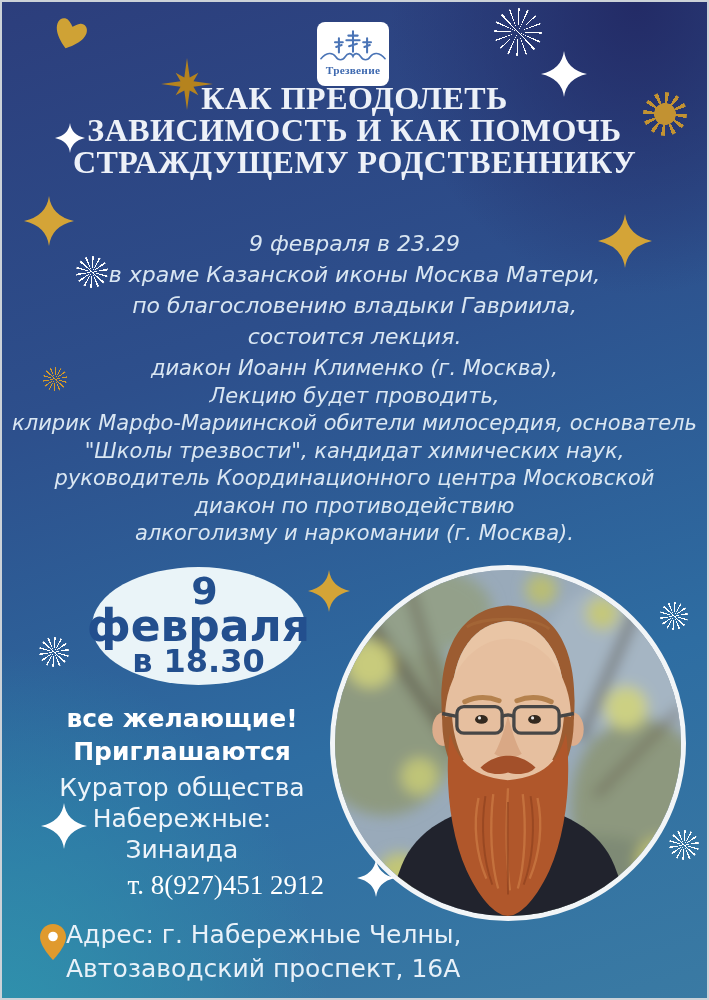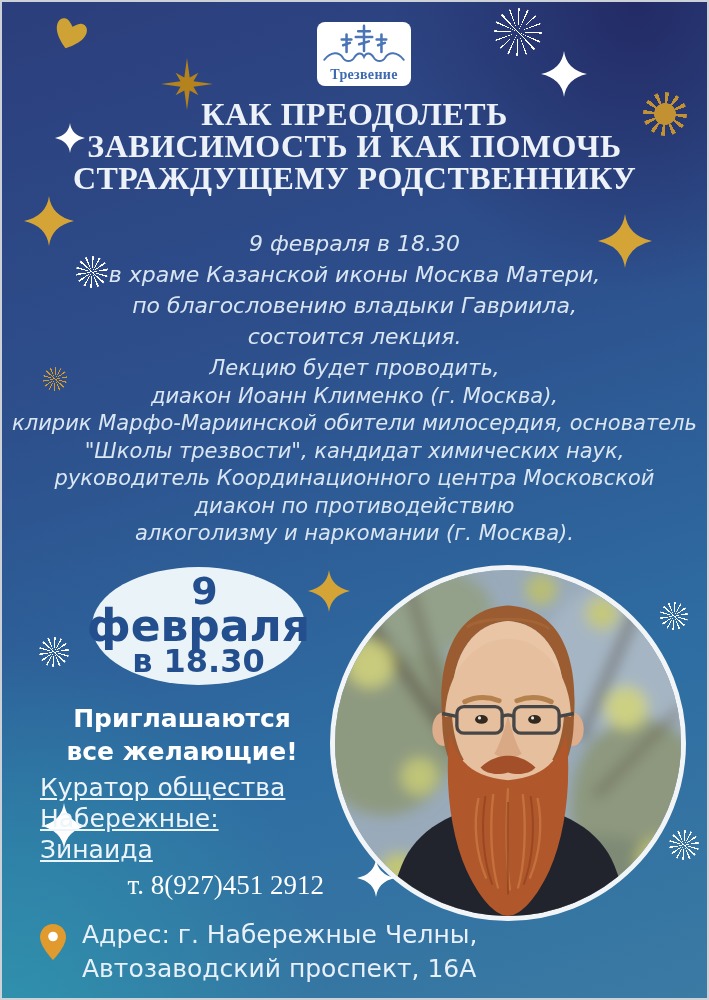--- a/index.html
+++ b/index.html
@@ -7,47 +7,47 @@
     position:relative;width:709px;height:1000px;overflow:hidden;box-sizing:border-box;
     border:2px solid #ccd2d8;
     font-family:"DejaVu Sans",sans-serif;
     background:
       radial-gradient(50% 42% at 90% 0%, #232b66 0%, rgba(35,43,102,0) 70%),
       radial-gradient(62% 52% at 0% 104%, #2f93ad 0%, rgba(47,147,173,0) 75%),
       linear-gradient(163deg,#2c3e7c 0%,#2d4f8c 35%,#2e6da2 70%,#3a7aa3 100%);
   }
   .center-text{position:absolute;left:0;right:0;text-align:center;}
   
-  .logo{position:absolute;left:315px;top:20px;width:94px;height:64px;background:#fff;border-radius:8px;
+  .logo{position:absolute;left:315px;top:20px;width:72px;height:64px;background:#fff;border-radius:8px;
         display:flex;align-items:center;justify-content:center;}
   
-  .title{top:96px;font-family:"Liberation Serif",serif;font-weight:700;font-size:32px;line-height:32px;
+  .title{top:80px;font-family:"Liberation Serif",serif;font-weight:700;font-size:32px;line-height:32px;
          color:#edf1f8;letter-spacing:.5px;}
   
   .intro{top:226px;font-style:italic;font-size:22px;line-height:31px;color:#d9e6f2;}
   .lecturer{top:353px;font-style:italic;font-size:21px;line-height:27.5px;color:#d9e6f2;}
   
   .badge{position:absolute;left:90px;top:565px;width:213px;height:118px;border-radius:50%;
          background:#eaf4f8;display:flex;flex-direction:column;align-items:center;justify-content:center;
          color:#234f8e;font-weight:700;}
   .badge .day{font-size:38px;line-height:34px;margin-left:12px;}
   .badge .month{font-size:44px;line-height:36px;}
   .badge .time{font-size:32px;line-height:34px;margin-top:0;}
   
   .photo{position:absolute;left:328px;top:563px;width:356px;height:356px;border-radius:50%;
          border:5px solid #f2f5f7;box-sizing:border-box;overflow:hidden;background:#99aaba;}
   
   .invite{position:absolute;left:38px;top:700px;width:284px;text-align:center;
           font-weight:700;font-size:25px;line-height:33px;color:#ffffff;}
-  .curator{position:absolute;left:38px;top:770px;width:284px;
-           font-size:25px;line-height:31px;color:#edf4fa;text-decoration:underline;}
+  .curator{position:absolute;left:38px;top:770px;width:284px;text-align:center;
+           font-size:25px;line-height:31px;color:#edf4fa;}
   .phone{position:absolute;left:38px;top:868px;width:284px;text-align:right;
          font-family:"Liberation Serif",serif;font-size:27px;color:#ffffff;}
   
-  .address{position:absolute;left:38px;top:916px;width:640px;display:flex;gap:16px;align-items:flex-start;}
+  .address{position:absolute;left:38px;top:916px;width:640px;display:flex;align-items:flex-start;}
   .address .txt{font-size:25px;line-height:34px;color:#e8f1f9;width:580px;}
   .address svg{flex:0 0 auto;margin-top:6px;}
   
   .dec{position:absolute;}
   .rays{border-radius:50%;background:repeating-conic-gradient(currentColor 0 7deg, transparent 7deg 25.7deg);}
   .rays-fine{border-radius:50%;background:repeating-conic-gradient(currentColor 0 4deg, transparent 4deg 22.5deg);}
   .sun{border-radius:50%;
        background:radial-gradient(circle,#c29232 34%,transparent 36%),
                   repeating-conic-gradient(#c29232 0 11deg, transparent 11deg 30deg);}
   .sparkle{display:block;}
@@ -120,29 +120,29 @@
     </svg>
   </div>
 
   <div class="center-text title">
     <div>КАК ПРЕОДОЛЕТЬ</div>
     <div>ЗАВИСИМОСТЬ И КАК ПОМОЧЬ</div>
     <div>СТРАЖДУЩЕМУ РОДСТВЕННИКУ</div>
   </div>
 
   <div class="center-text intro">
-    <div>9 февраля  в 18.30</div>
+    <div>9 февраля  в 23.29</div>
     <div>в храме Казанской иконы Москва Матери,</div>
     <div>по благословению владыки Гавриила,</div>
     <div>состоится лекция.</div>
   </div>
 
   <div class="center-text lecturer">
+    <div>диакон Иоанн Клименко (г. Москва),</div>
     <div>Лекцию будет проводить,</div>
-    <div>диакон Иоанн Клименко (г. Москва),</div>
     <div>клирик Марфо-Мариинской обители милосердия, основатель</div>
     <div>"Школы трезвости", кандидат химических наук,</div>
     <div>руководитель Координационного центра Московской</div>
     <div>диакон по противодействию</div>
     <div>алкоголизму и наркомании (г. Москва).</div>
   </div>
 
   <div class="badge">
     <div class="day">9</div>
     <div class="month">февраля</div>
@@ -211,22 +211,22 @@
       </g>
       <g stroke="#8a3e1d" stroke-width="2" fill="none" opacity="0.6">
         <path d="M153 230 C148 262 151 296 160 320"></path>
         <path d="M199 230 C204 262 201 296 192 320"></path>
         <path d="M176 236 C175 266 176 300 176 330"></path>
       </g>
     </svg>
   </div>
 
   <div class="invite">
+    <div>все желающие!</div>
     <div>Приглашаются</div>
-    <div>все желающие!</div>
   </div>
 
   <div class="curator">
     <div>Куратор общества</div>
     <div>Набережные:</div>
     <div>Зинаида</div>
   </div>
 
   <div class="phone">т. 8(927)451 2912</div>
 

